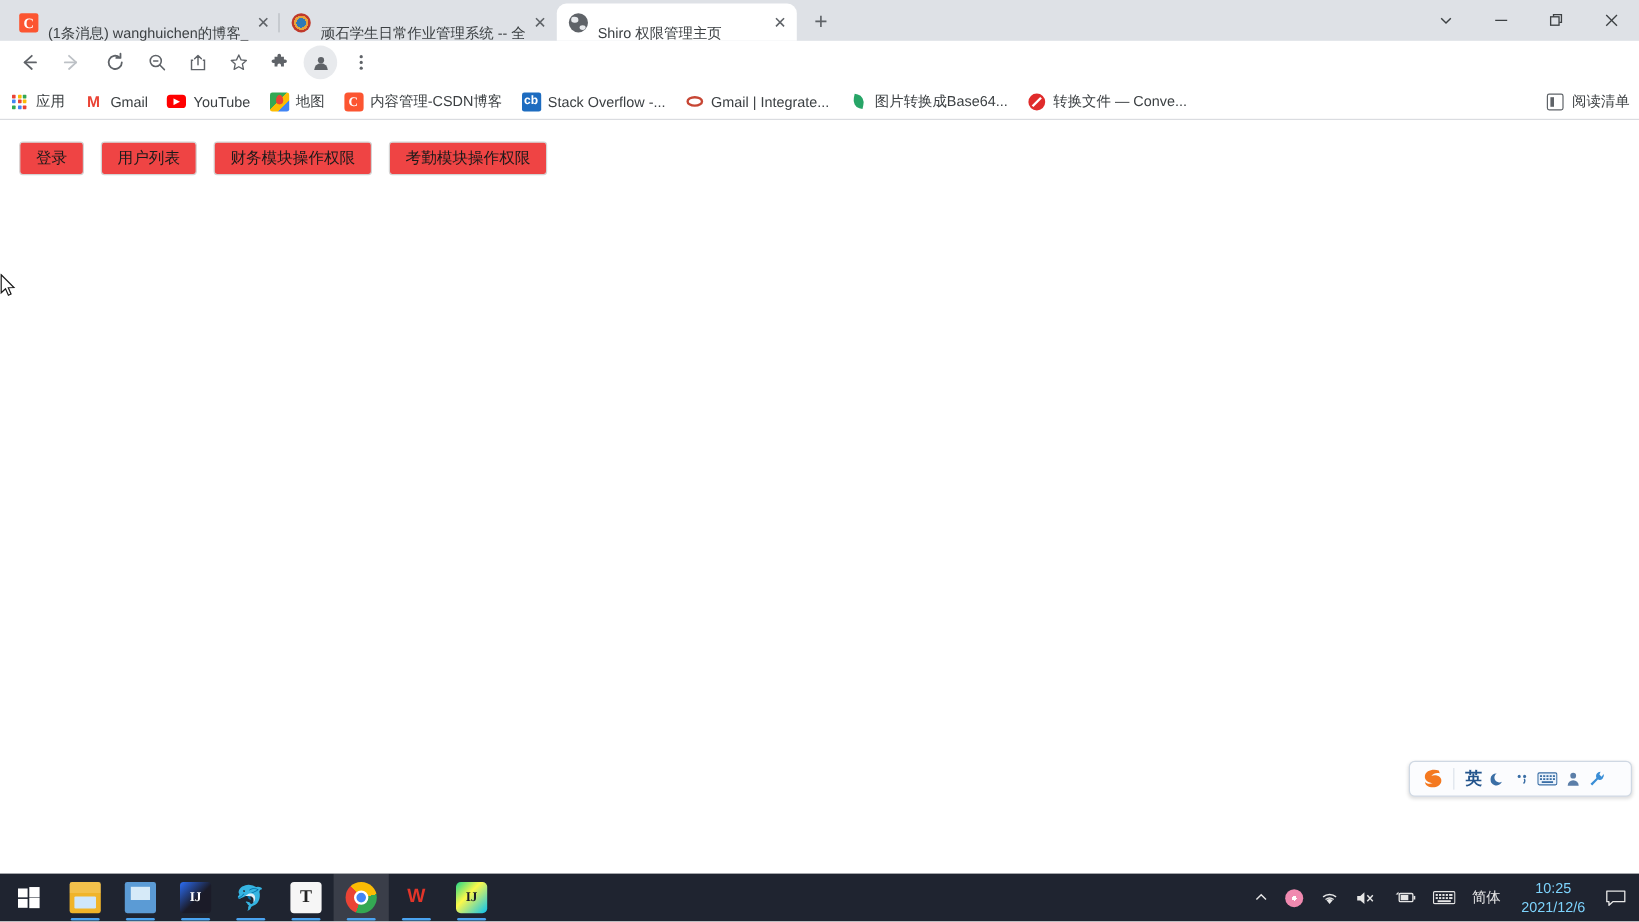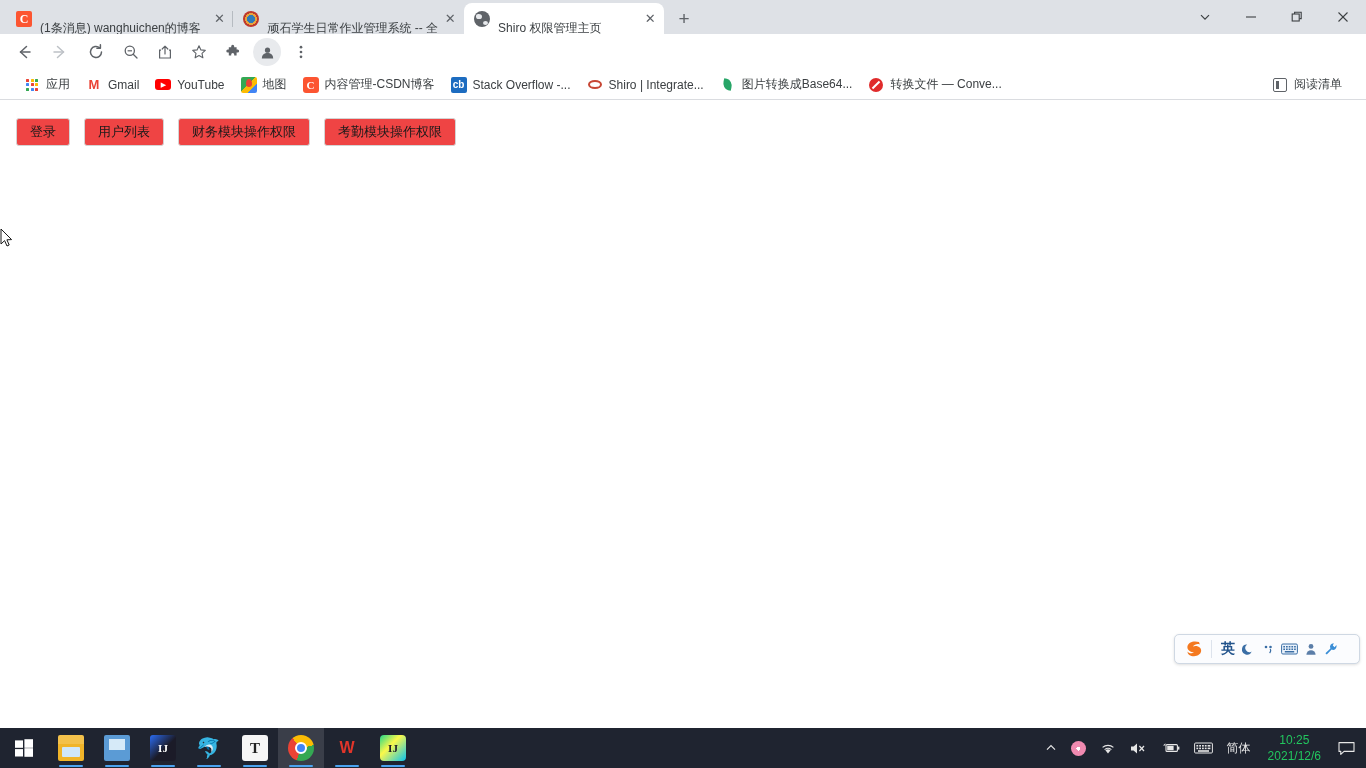--- a/index.html
+++ b/index.html
@@ -141,21 +141,21 @@
     color: #5f6368; border-radius: 50%;
   }
   .tool-btn.avatar-btn { background: #e8eaed; }
 
   
   .bookmarks-bar {
     position: absolute; top: 70px; left: 0;
     width: 1366px; height: 30px;
     background: #ffffff;
     display: flex; align-items: center;
-    padding: 0 16px;
+    padding: 0 0;
     border-bottom: 1px solid #dadce0;
   }
   .bm-item {
     display: flex; align-items: center;
     height: 24px; padding: 0 8px;
     font-size: 12px; color: #3c4043;
     border-radius: 4px; white-space: nowrap;
   }
   .bm-ico {
     width: 16px; height: 16px; flex: 0 0 16px;
@@ -342,21 +342,21 @@
     margin-left: auto; display: flex; align-items: center;
     height: 40px; color: #e6e6e6; padding-right: 4px;
   }
   .tray-item {
     display: flex; align-items: center; justify-content: center;
     height: 40px; padding: 0 7px; color: #e8e8e8; font-size: 12px;
   }
   .tray-clock {
     display: flex; flex-direction: column; align-items: center;
     justify-content: center; height: 40px; padding: 8px 10px;
-    color: #22c55e; font-size: 12px; line-height: 16px;
+    color: #7dd3fc; font-size: 12px; line-height: 16px;
   }
   .sogou-flower {
     width: 15px; height: 15px; border-radius: 50%;
     background: radial-gradient(circle, #fff 0 2px, #f08ab0 2px 100%);
     position: relative;
   }
 </style>
 </head>
 <body>
 
@@ -516,21 +516,21 @@
 
       <div class="bm-item">
         <span class="bm-ico ico-so">cb</span>
         <span>Stack Overflow -...</span>
       </div>
 
       <div class="bm-item">
         <span class="bm-ico">
             <span class="ico-oracle"></span>
           </span>
-        <span>Shiro | Integrate...</span>
+        <span>Gmail | Integrate...</span>
       </div>
 
       <div class="bm-item">
         <span class="bm-ico">
             <span class="ico-leaf"></span>
           </span>
         <span>图片转换成Base64...</span>
       </div>
 
       <div class="bm-item">

